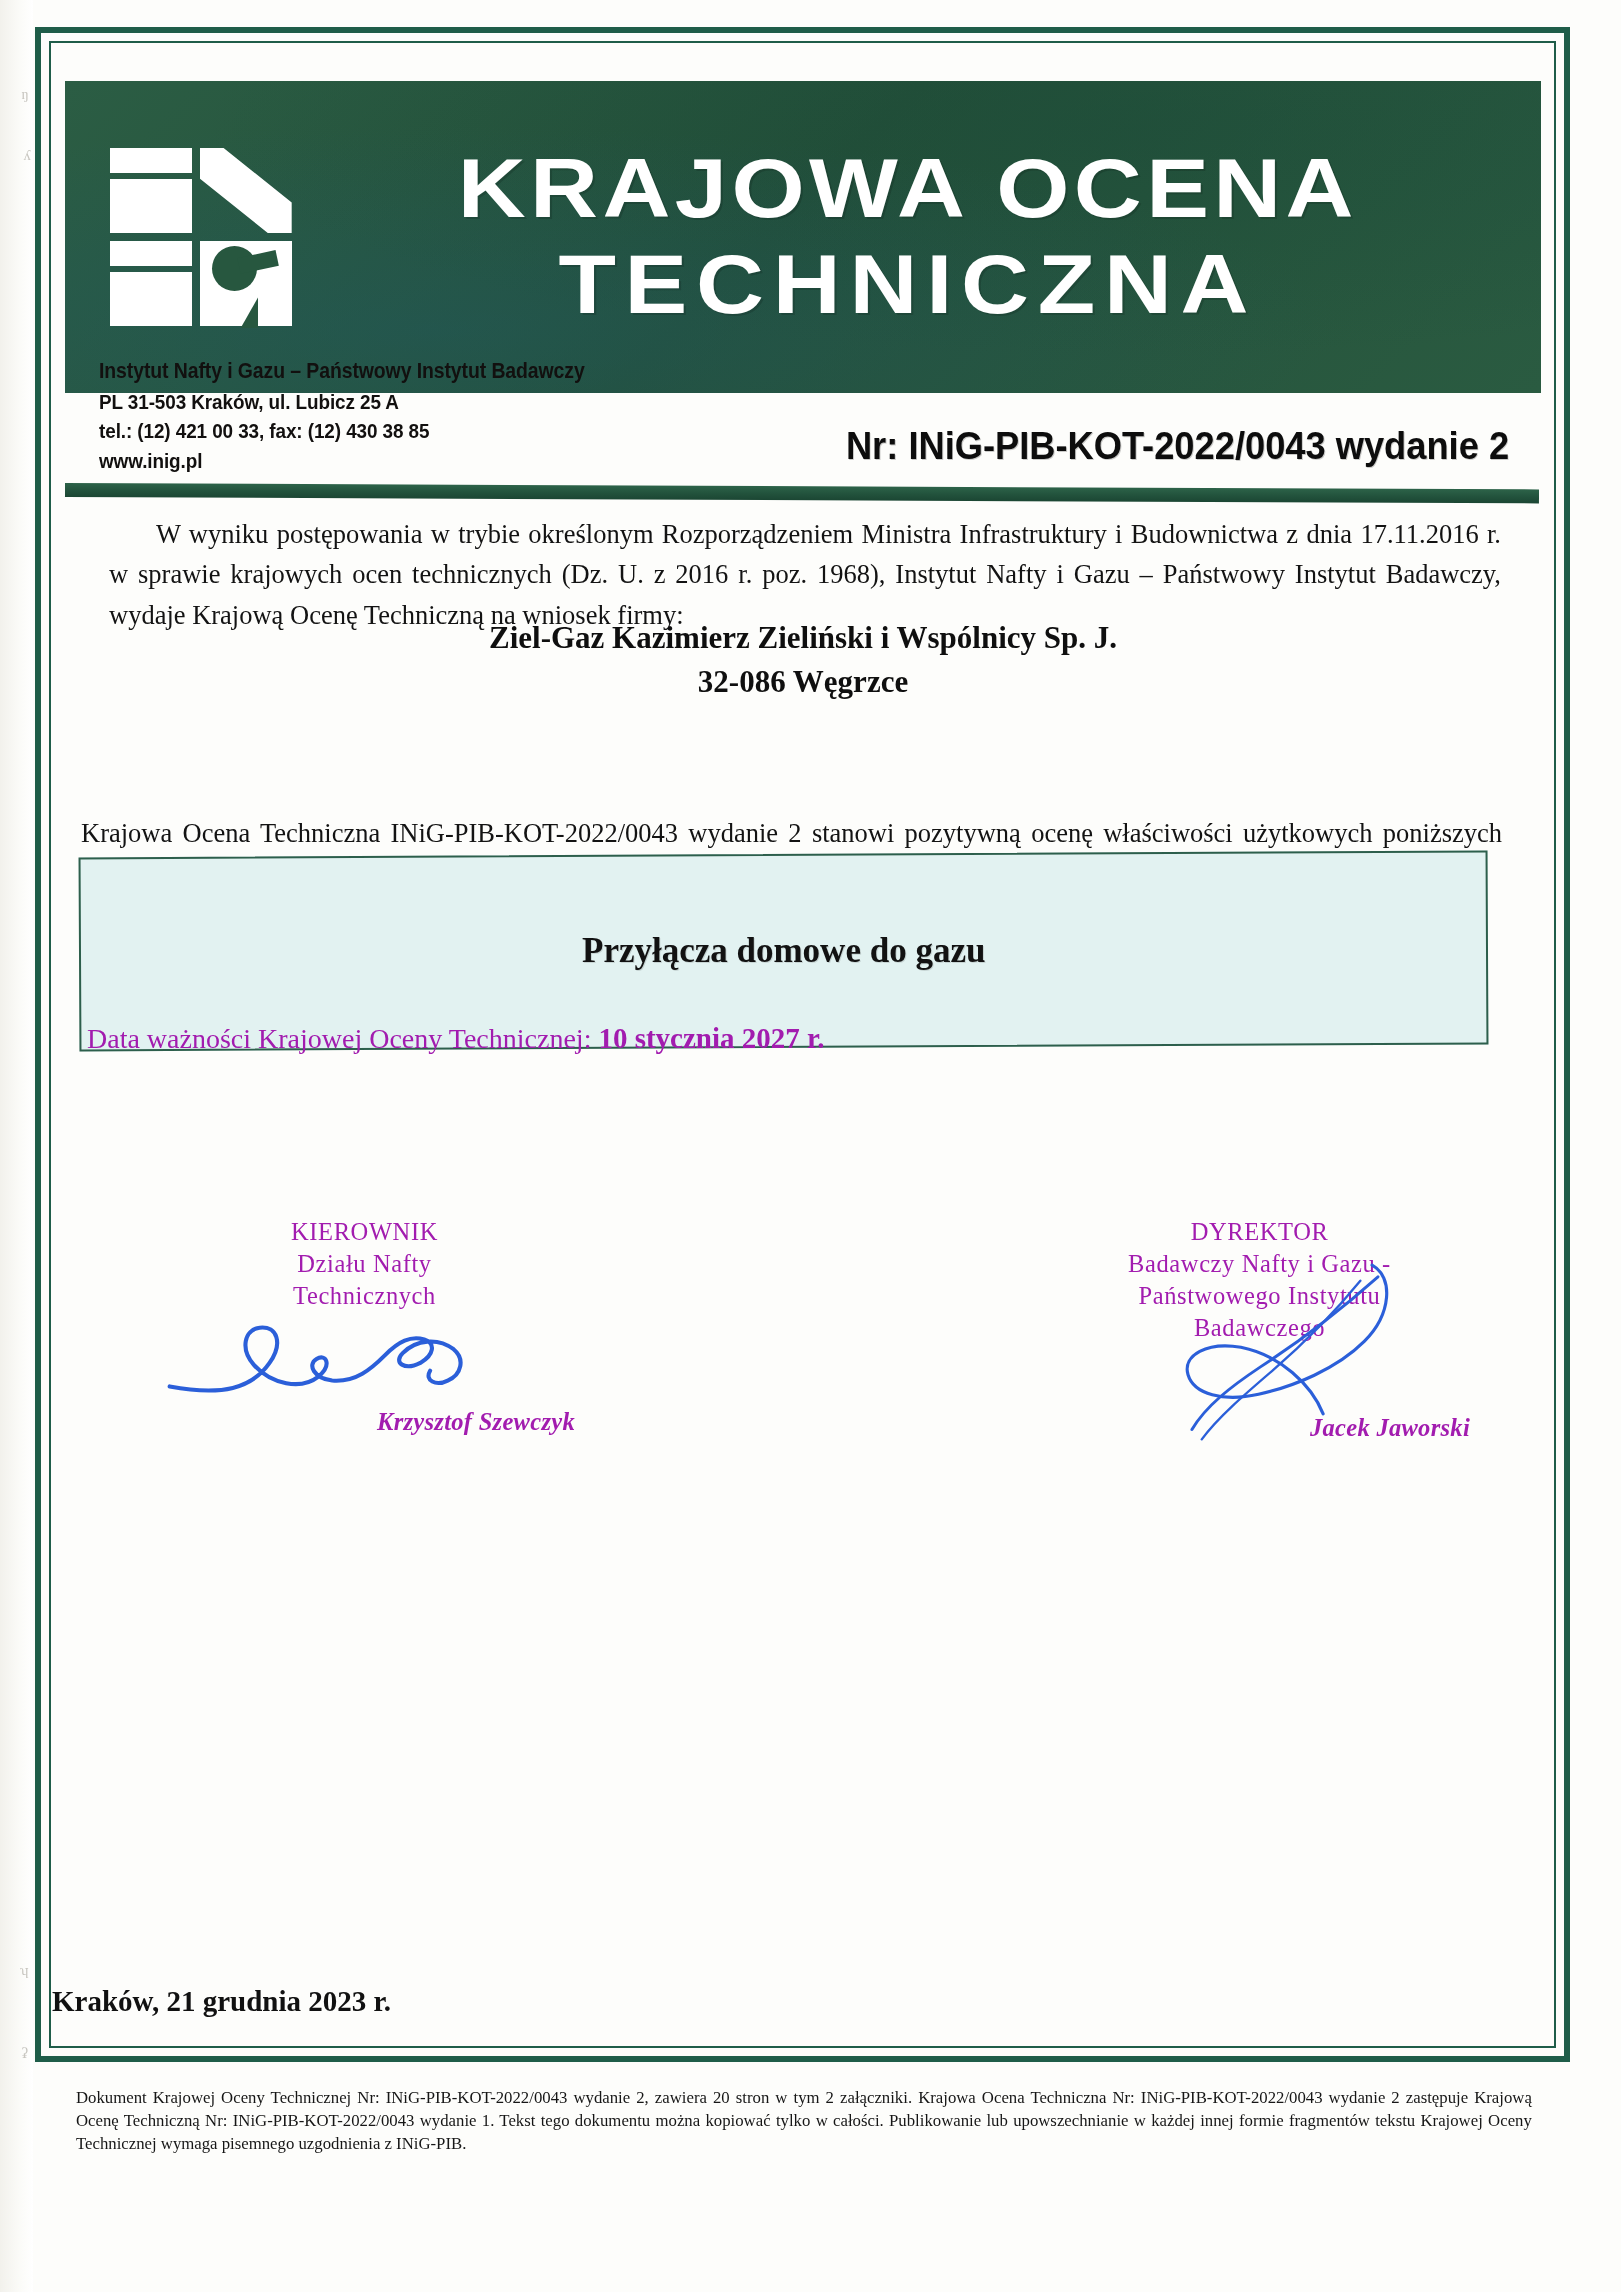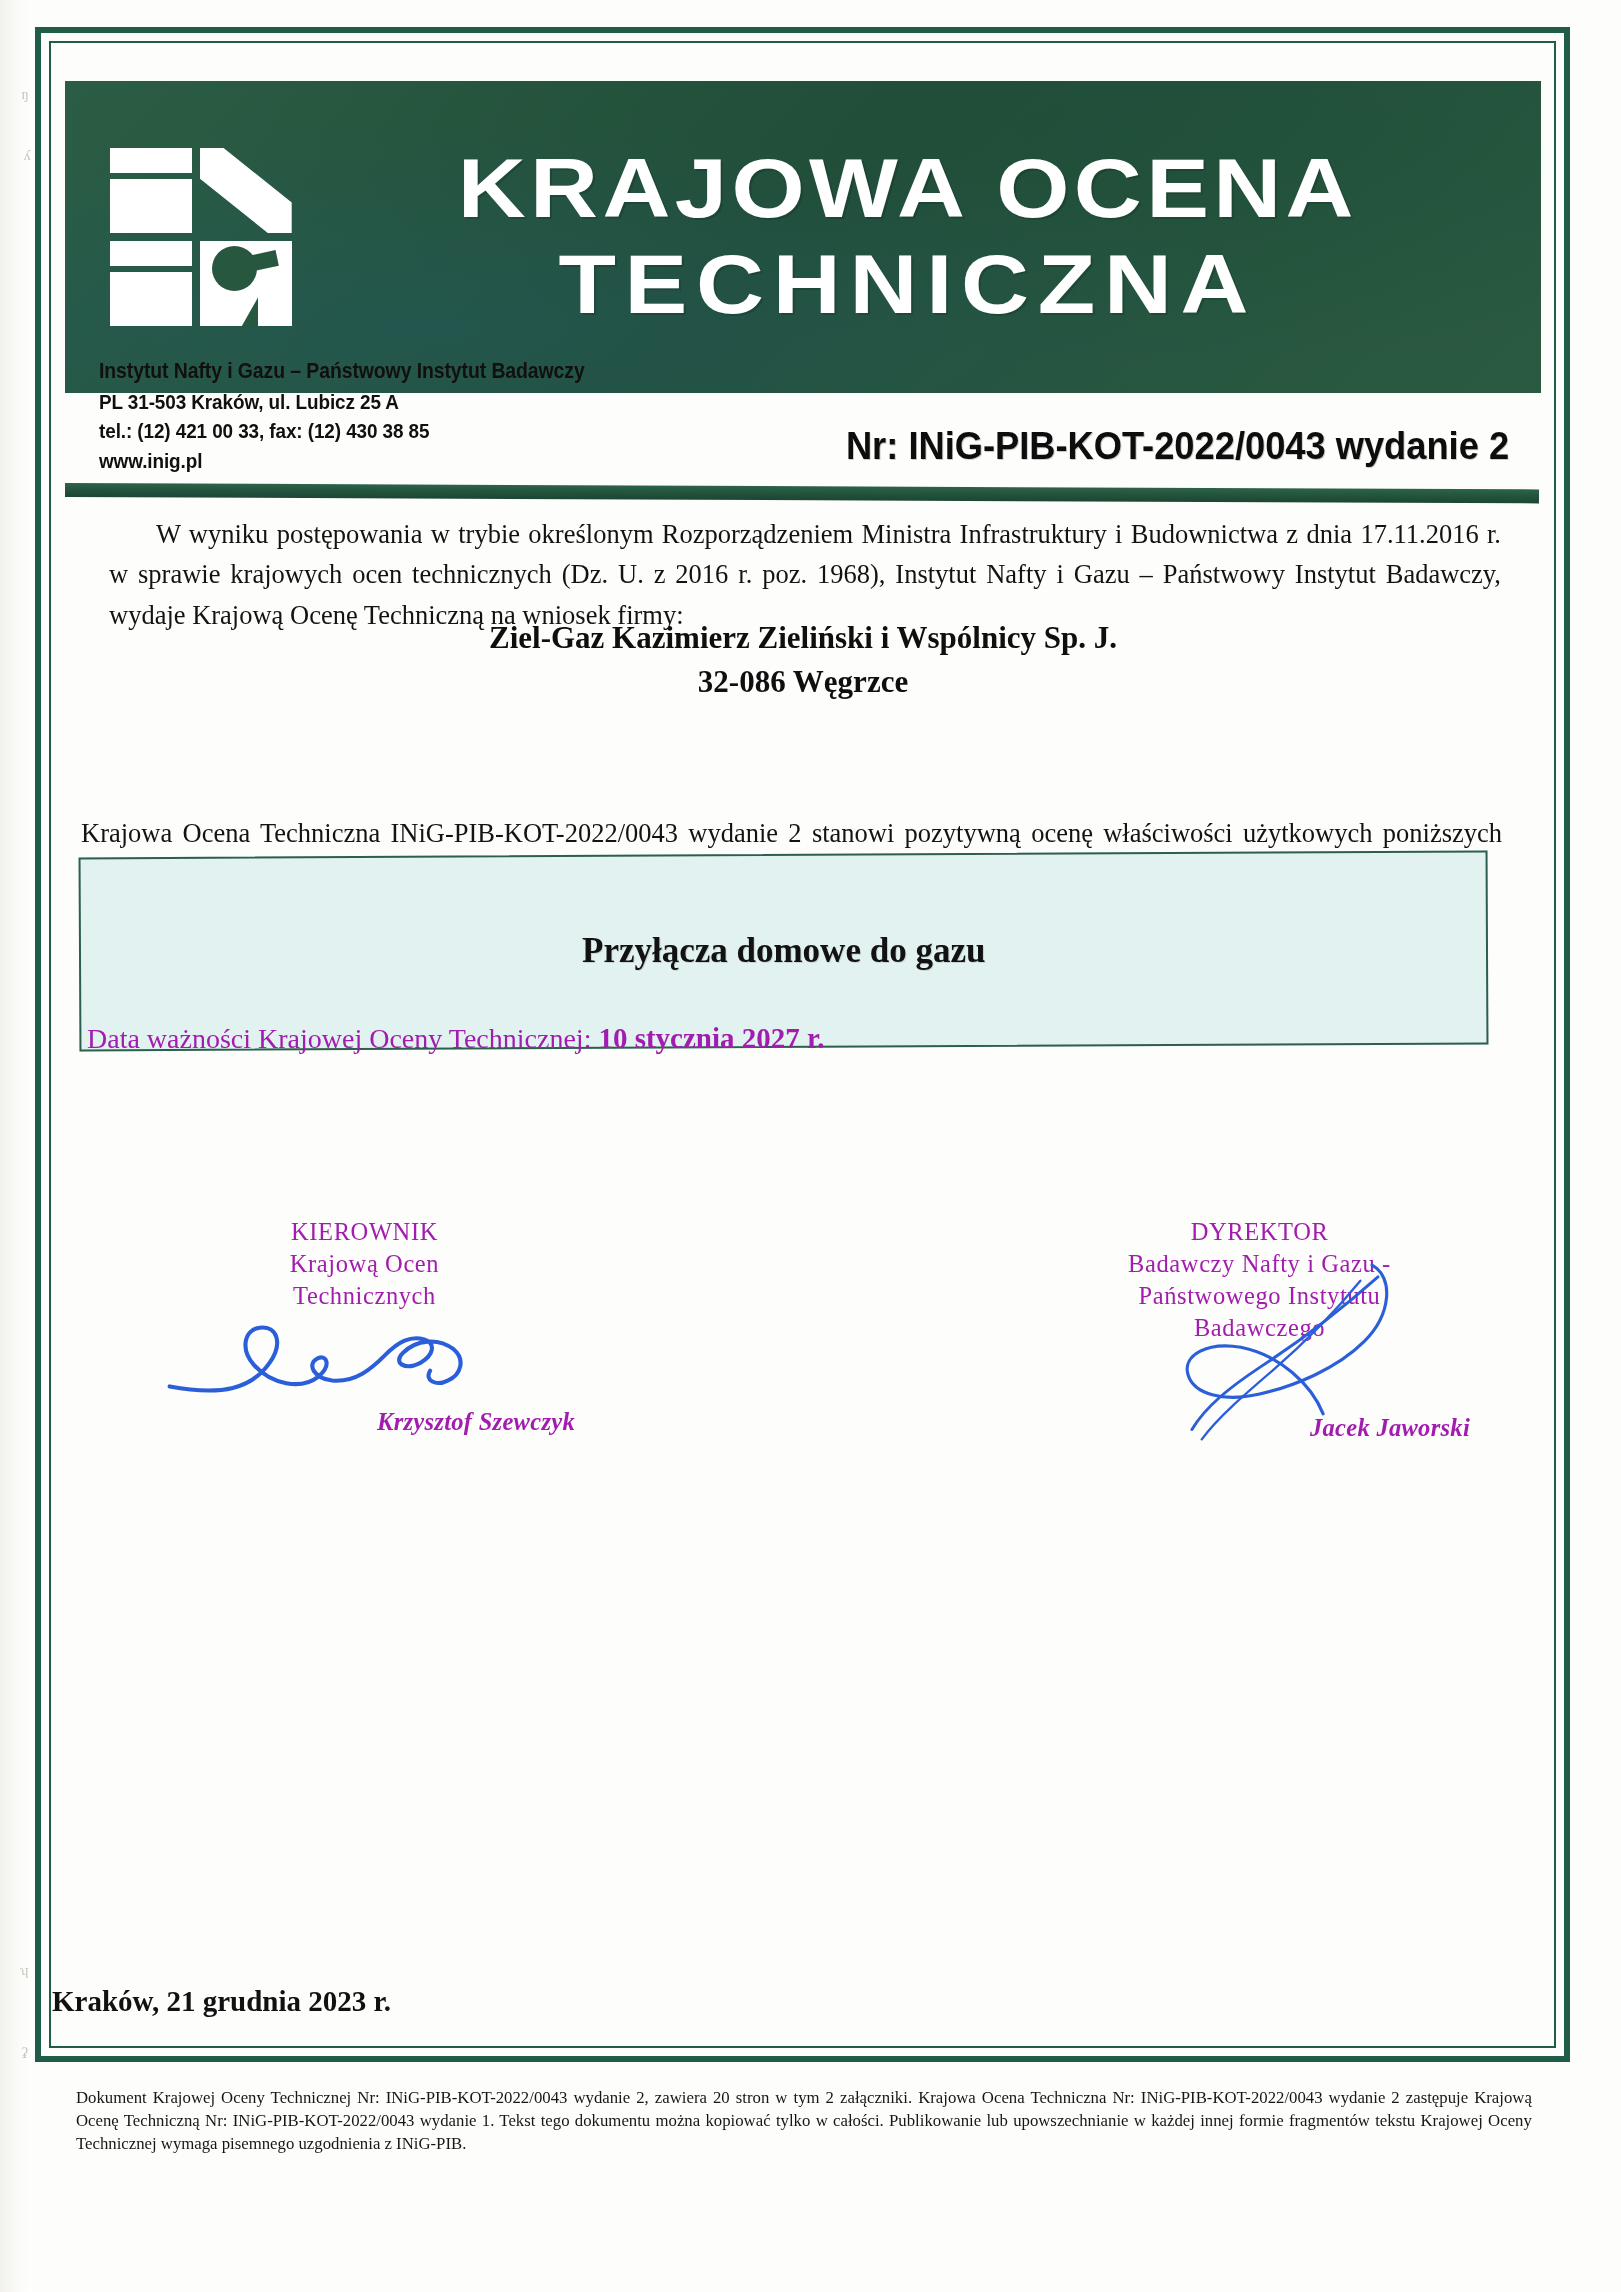--- a/index.html
+++ b/index.html
@@ -361,21 +361,21 @@
     <div class="product-text">Przyłącza domowe do gazu</div>
   </div>
 
   <div class="validity">
     <span>Data ważności Krajowej Oceny Technicznej:</span>
     <b>10 stycznia 2027 r.</b>
   </div>
 
   <div class="sig sig-left">
     <div class="sig-role">KIEROWNIK</div>
-    <div class="sig-role">Krajową Ocen</div>
+    <div class="sig-role">Działu Nafty</div>
     <div class="sig-role">Technicznych</div>
     <div class="sig-ink">
       <svg width="421" height="94" viewBox="0 0 430 96">
         <path d="M16 76 C70 86 100 78 118 52 C132 32 126 14 108 16
                  C92 18 88 38 102 54 C120 74 150 80 168 66
                  C182 54 176 42 166 48 C156 54 164 68 182 70
                  C206 72 222 58 236 44 C250 30 262 24 276 28
                  C288 32 286 44 272 52 C256 60 244 52 254 42
                  C268 28 290 26 306 38 C318 48 314 64 300 70
                  C288 76 276 70 282 60" fill="none" stroke="#2b5fd9" stroke-width="4.2" stroke-linecap="round" stroke-linejoin="round"></path>

